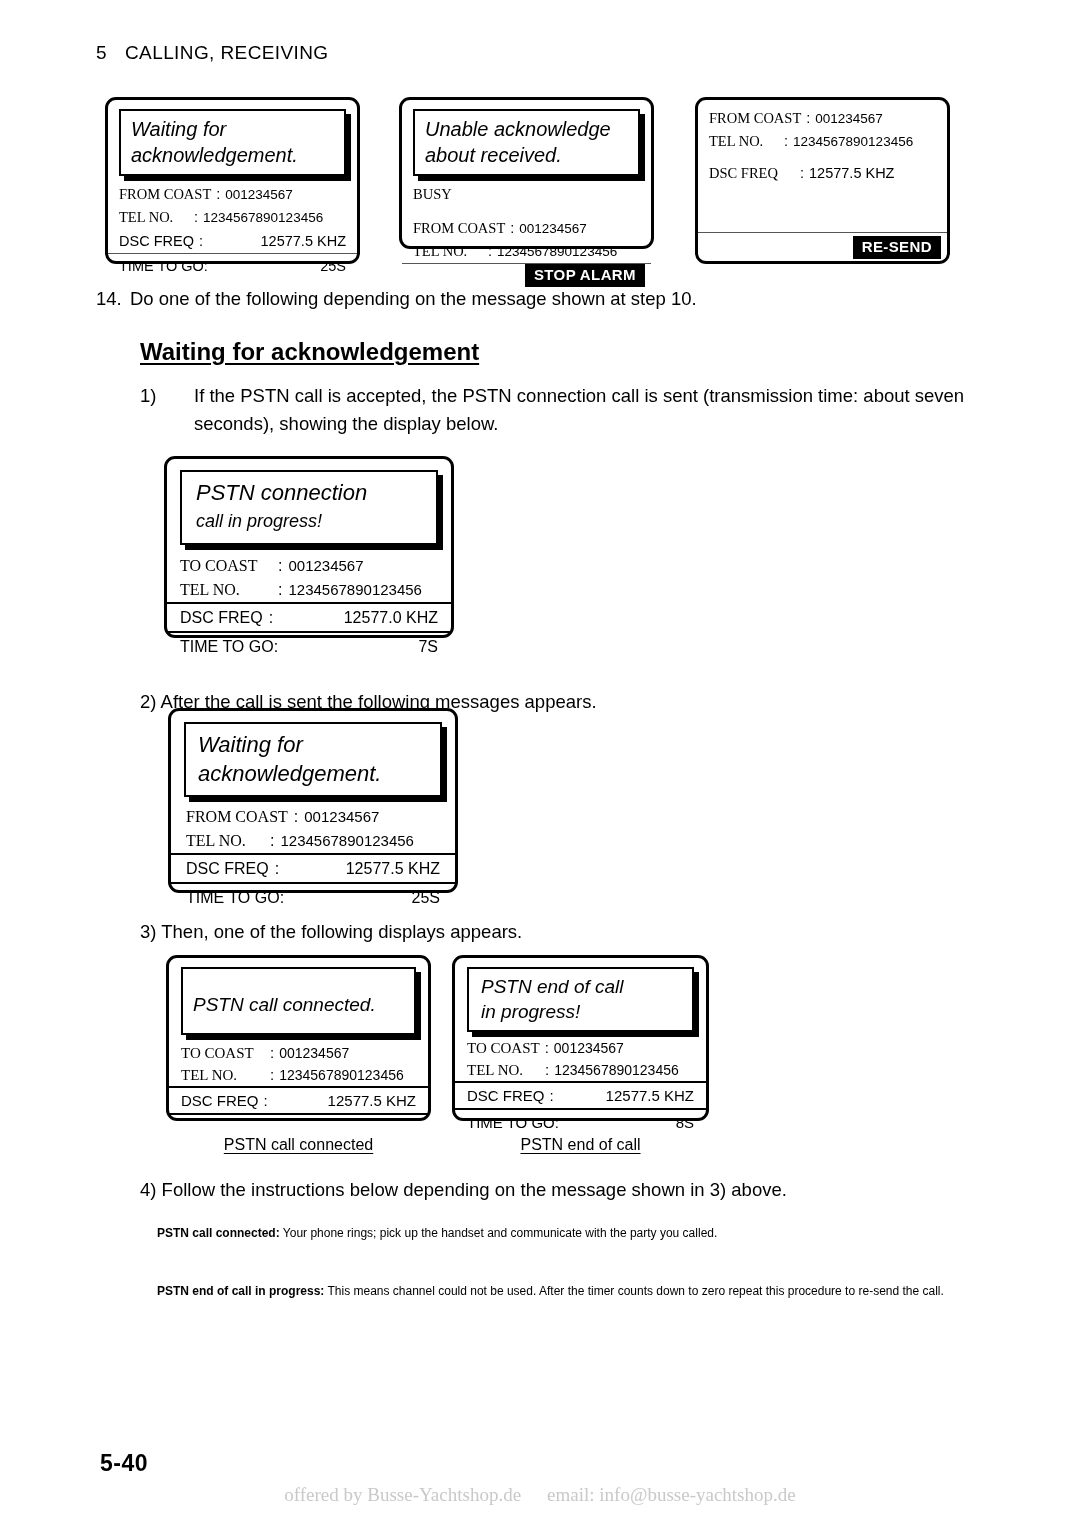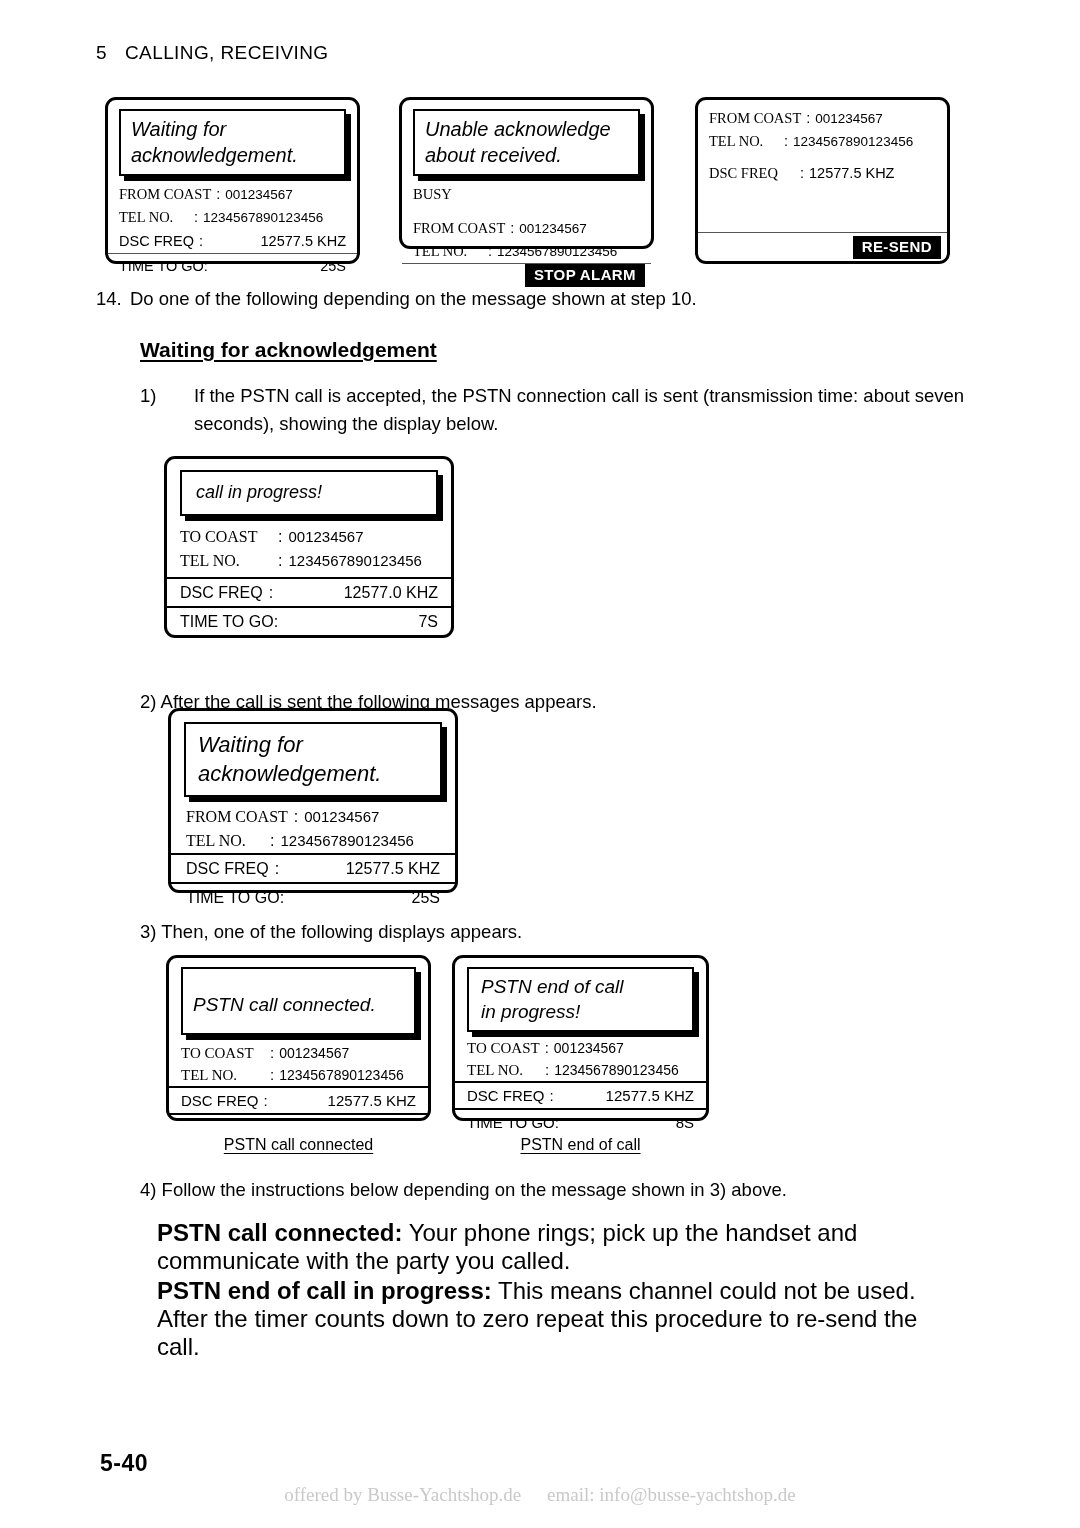--- a/index.html
+++ b/index.html
@@ -62,21 +62,21 @@
     width: 900px;
     display: flex;
   }
   .step11 .num { width: 34px; flex: none; }
   .step11 .txt { flex: 1; }
 
   .sub-head {
     position: absolute;
     left: 140px;
     top: 338px;
-    font-size: 21px;
+    font-size: 24px;
     font-weight: bold;
     text-decoration: underline;
     text-underline-offset: 3px;
   }
 
   .sub-step {
     position: absolute;
     font-size: 18.5px;
     line-height: 28px;
   }
@@ -86,21 +86,21 @@
   .step-1 .num { width: 30px; flex: none; }
   .step-1 .txt { flex: 1; margin-left: 24px; }
 
   .step-2 { left: 140px; top: 688px; width: 840px; }
   .step-3 { left: 140px; top: 918px; width: 840px; }
   .step-4 { left: 140px; top: 1176px; width: 860px; }
 
   .para {
     position: absolute;
     left: 157px;
-    font-size: 24px;
+    font-size: 12px;
     line-height: 28px;
     width: 800px;
   }
   .para-a { top: 1219px; }
   .para-b { top: 1277px; }
   .para b { font-weight: bold; }
 
   
   .panel {
     position: absolute;
@@ -327,20 +327,21 @@
 <div class="sub-step step-1">
   <span class="num">1)</span>
   <span class="txt">If the PSTN call is accepted, the PSTN connection call is sent (transmission time: about seven seconds), showing the display below.</span>
 </div>
 
 <div class="panel" id="panel-pstn-conn">
   <div class="panel-inner">
     <div class="banner-wrap" style="margin:11px 13px 0 13px">
       <div class="banner-shadow"></div>
       <div class="banner" style="padding:6px 12px 7px 14px">
+        <div class="line" style="font-size:22px;line-height:29px">PSTN connection</div>
         <div class="line" style="font-size:18px;line-height:29px">call in progress!</div>
       </div>
     </div>
     <div class="fields" style="padding:0 13px;margin-top:9px">
       <div class="field-row" style="font-size:16px;line-height:24px">
         <span class="lbl" style="width:92px">TO COAST</span>
         <span class="colon" style="margin:0 6px">:</span>
         <span class="val" style="font-size:15px">001234567</span>
       </div>
       <div class="field-row" style="font-size:16px;line-height:24px">

